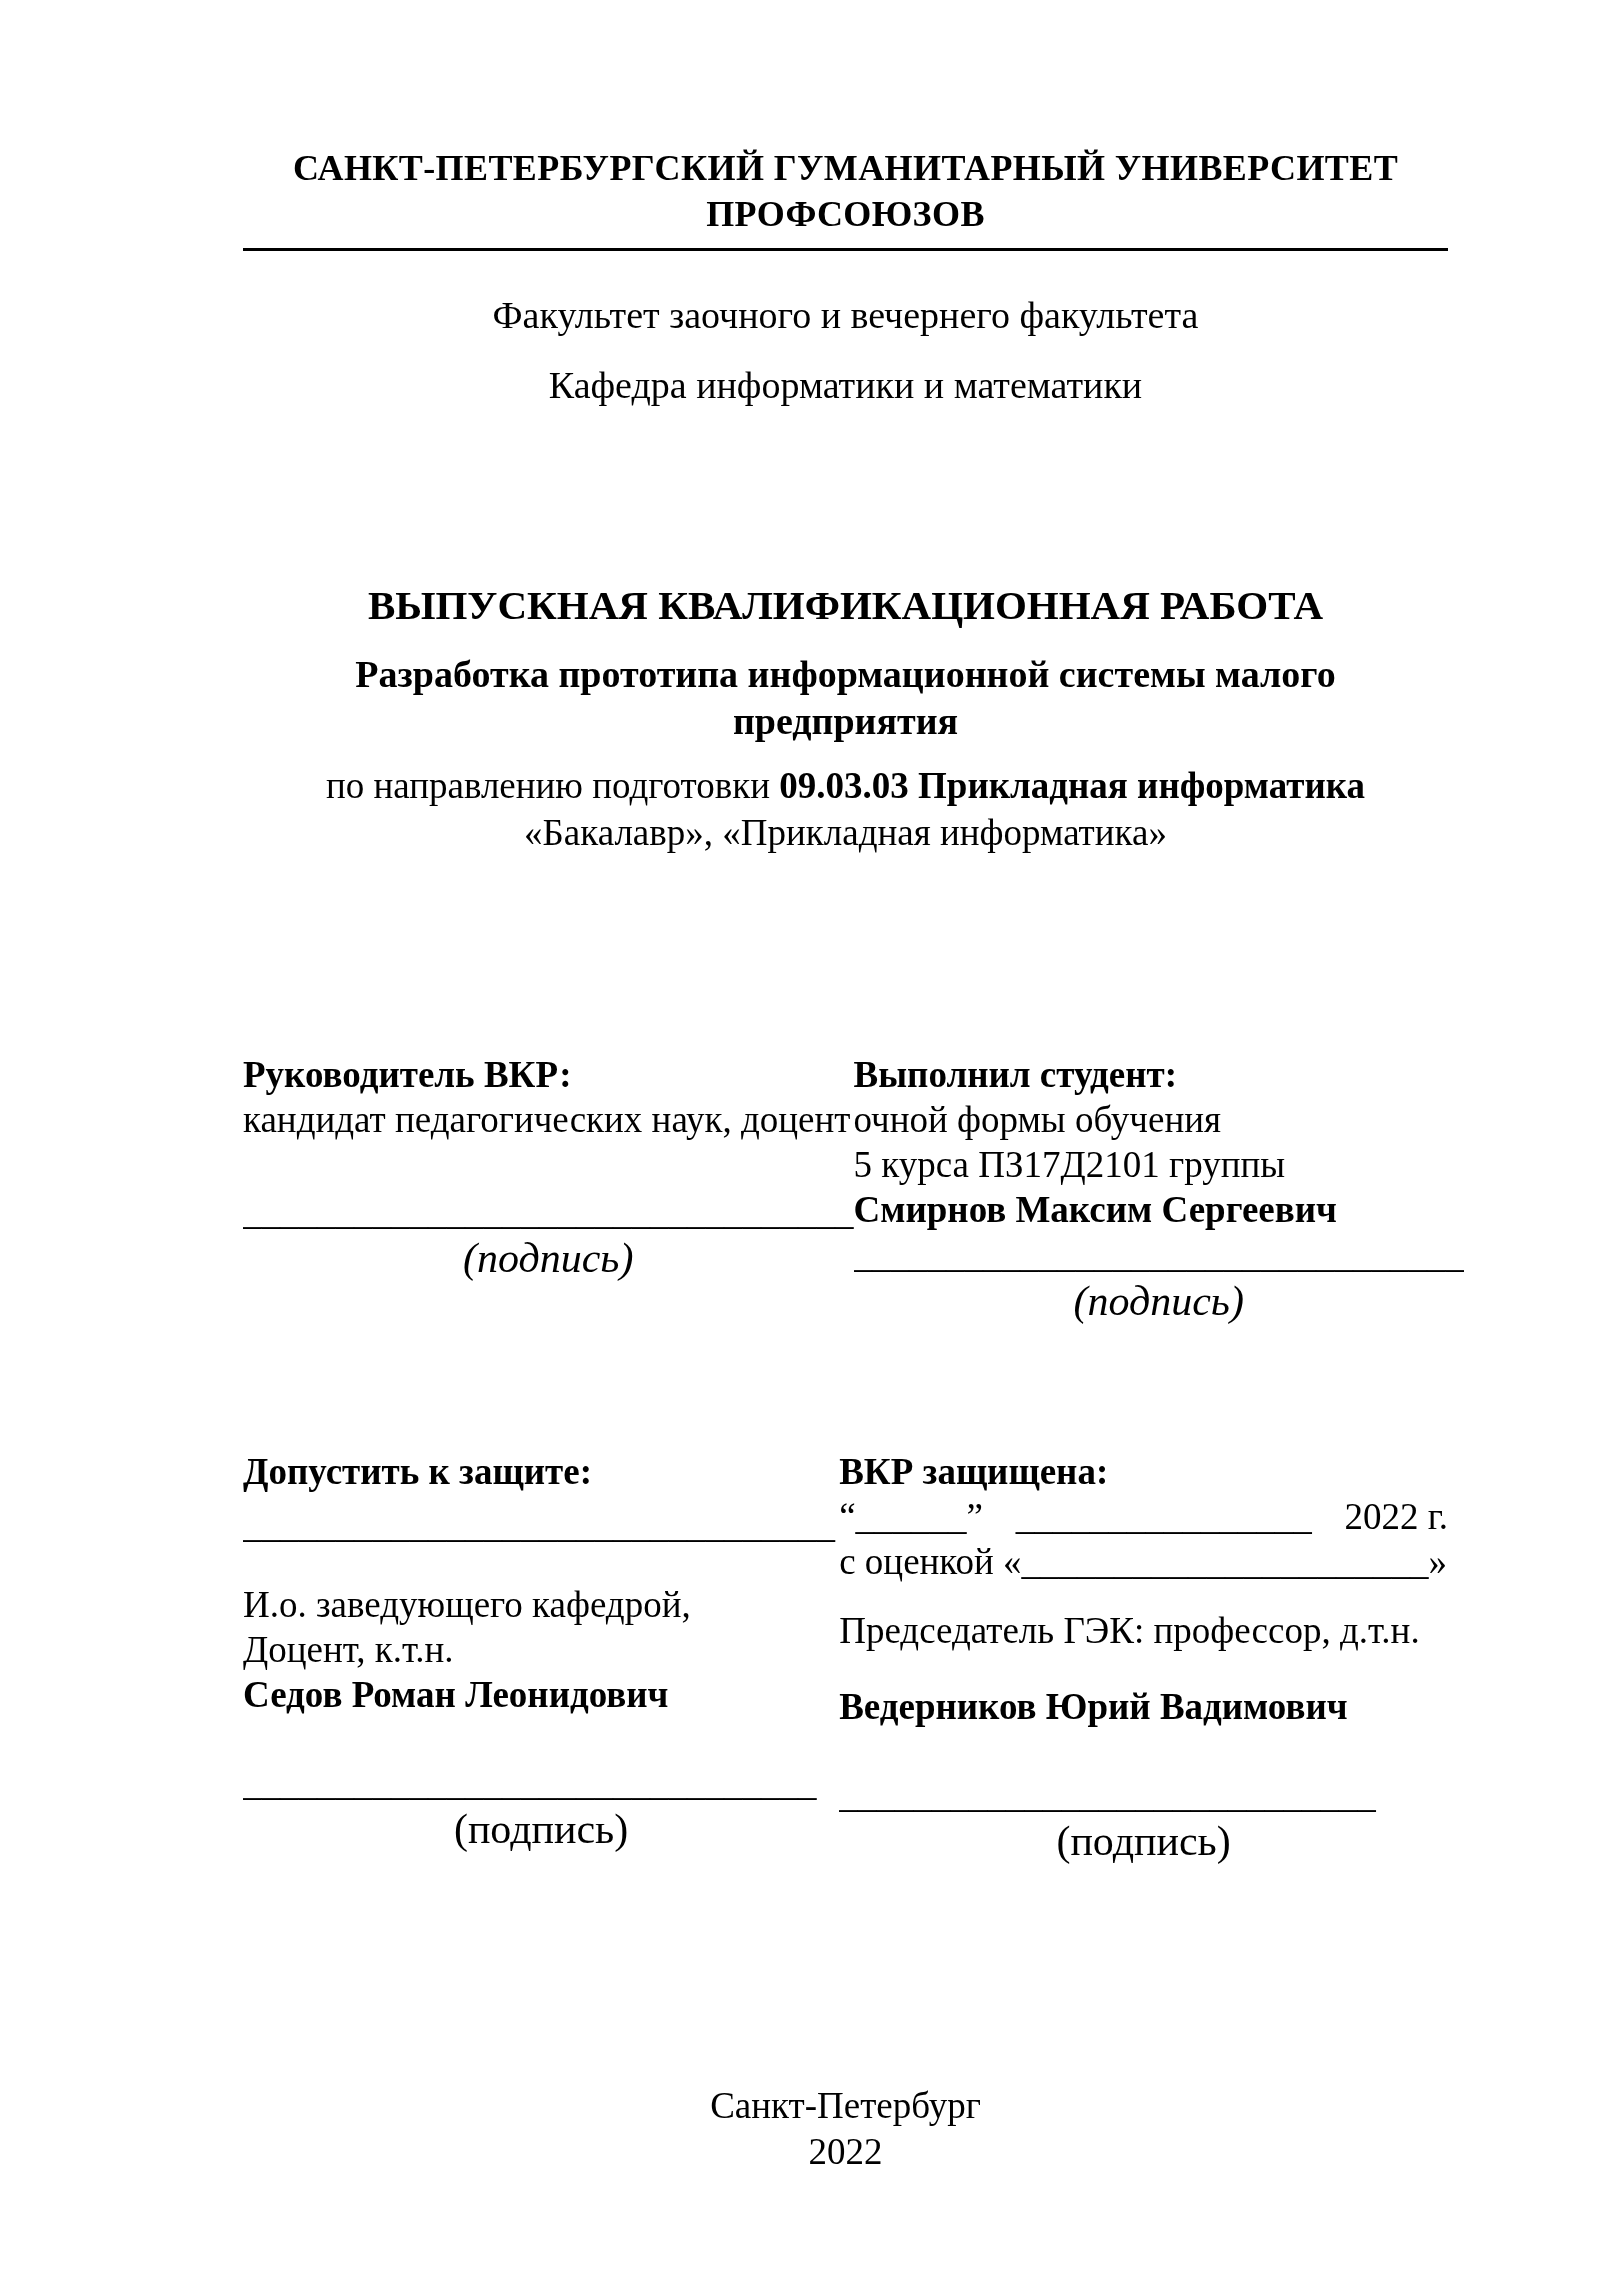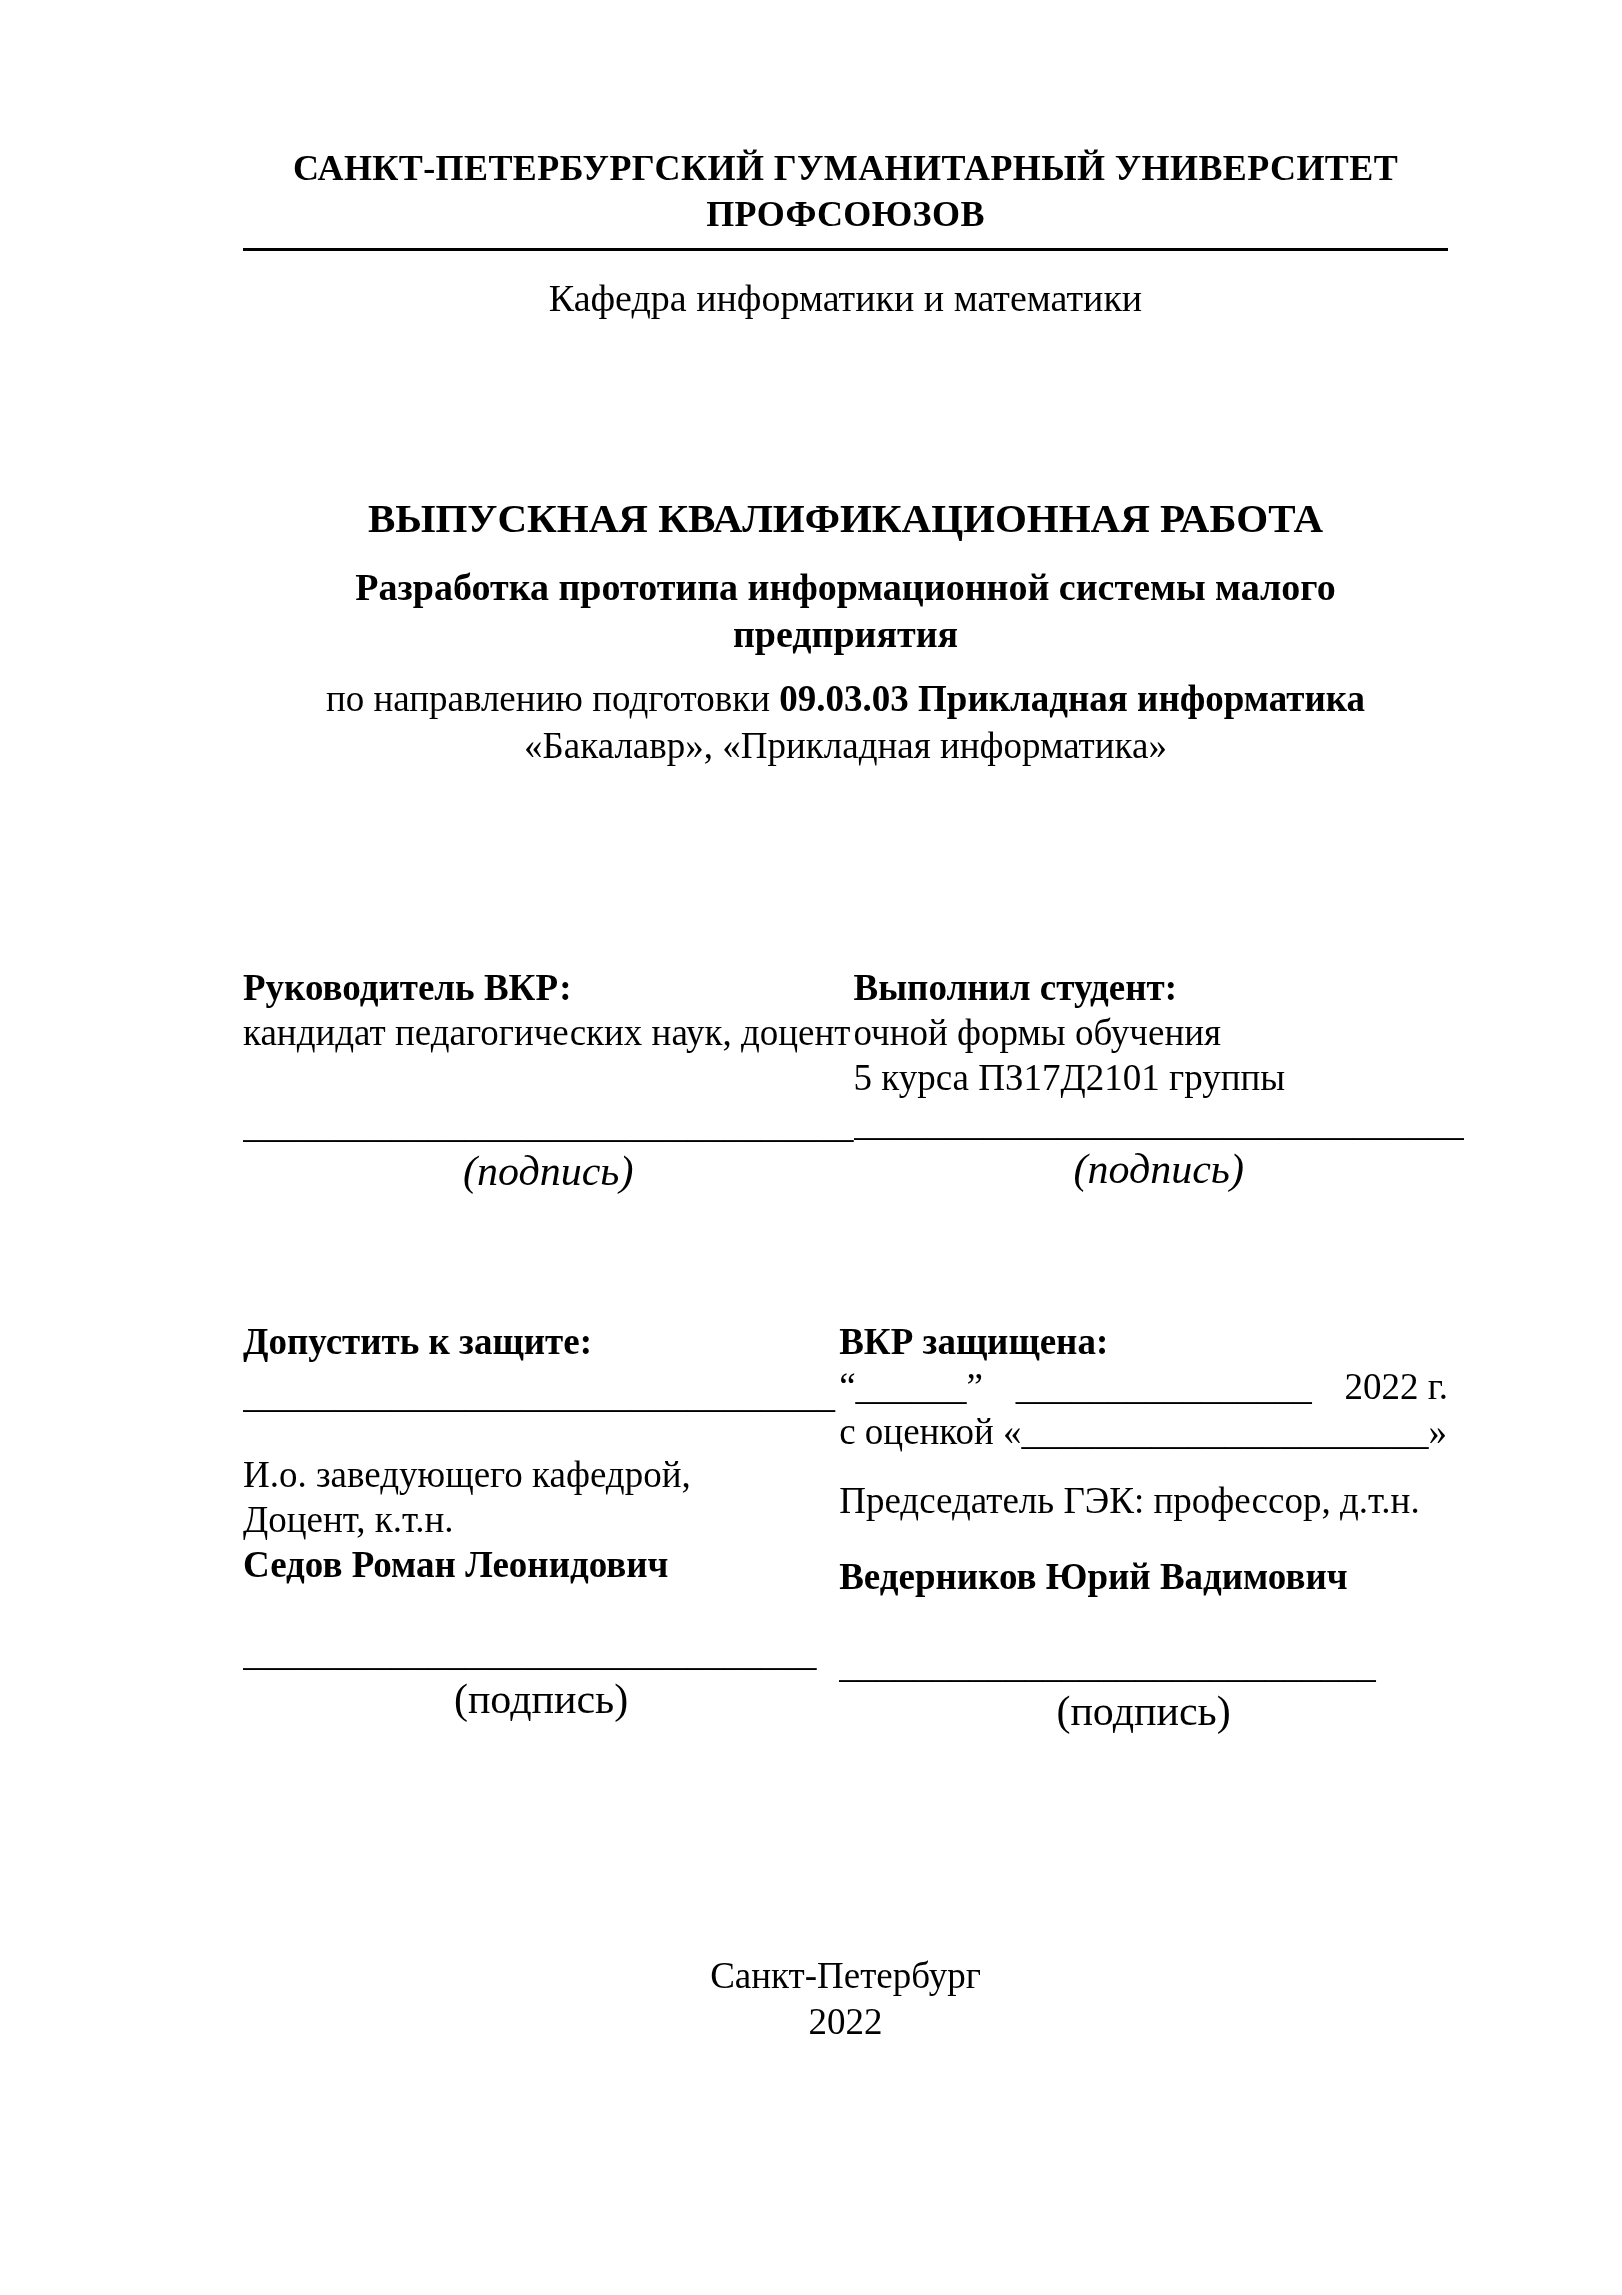--- a/index.html
+++ b/index.html
@@ -110,20 +110,21 @@
     line-height: 46px;
   }
 </style>
 </head>
 <body>
 
 <div class="page">
 
   <div class="header-university">САНКТ-ПЕТЕРБУРГСКИЙ ГУМАНИТАРНЫЙ УНИВЕРСИТЕТ ПРОФСОЮЗОВ</div>
 
+  <div class="header-line faculty">Факультет заочного и вечернего факультета</div>
 
   <div class="header-line department">Кафедра информатики и математики</div>
 
   <div class="title-block">
     <div class="work-type">ВЫПУСКНАЯ КВАЛИФИКАЦИОННАЯ РАБОТА</div>
     <div class="thesis-title">Разработка прототипа информационной системы малого предприятия</div>
     <div class="direction">
       <span>по направлению подготовки</span>
       <span class="bold">09.03.03 Прикладная информатика</span>
     </div>
@@ -136,20 +137,21 @@
       <div class="line">кандидат педагогических наук, доцент</div>
       <div class="sp60"></div>
       <div class="sig-line">_________________________________</div>
       <div class="sig-caption italic">(подпись)</div>
     </div>
 
     <div class="col col-right">
       <div class="line bold">Выполнил студент:</div>
       <div class="line">очной формы обучения</div>
       <div class="line">5 курса ПЗ17Д2101 группы</div>
+      <div class="line bold">Смирнов Максим Сергеевич</div>
       <div class="sig-line">_________________________________</div>
       <div class="sig-caption italic">(подпись)</div>
     </div>
   </div>
 
   <div class="cols cols-2">
     <div class="col col-left">
       <div class="line bold">Допустить к защите:</div>
       <div class="sp10"></div>
       <div class="sig-line">________________________________</div>

